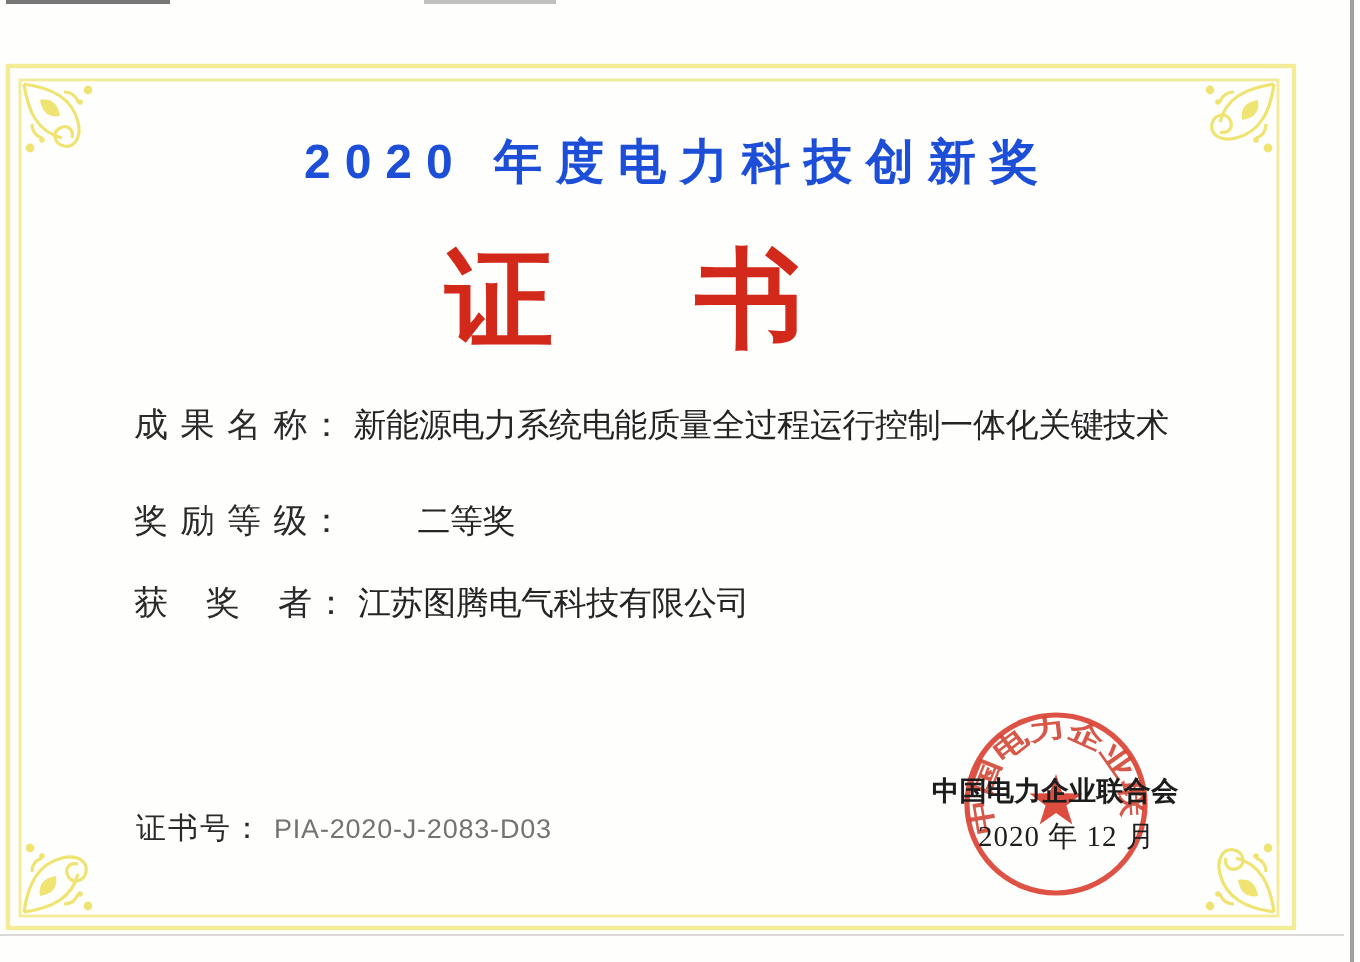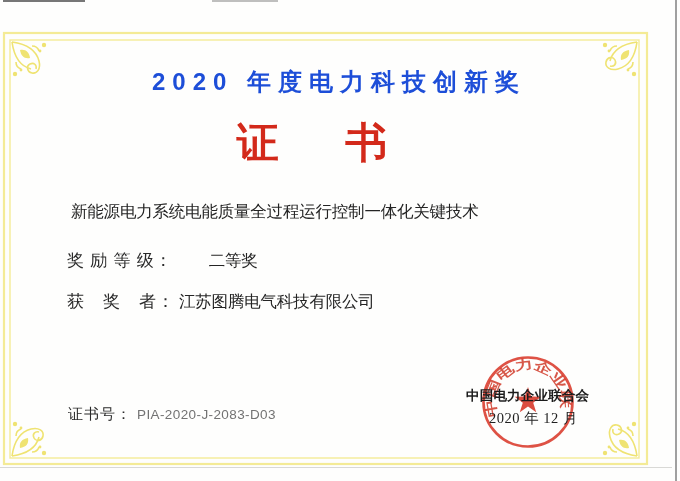--- a/index.html
+++ b/index.html
@@ -15,21 +15,21 @@
   .award-title{
     position:absolute;top:69px;left:0;right:2px;
     text-align:center;
     font-size:24px;font-weight:bold;color:#1d4ed8;
     letter-spacing:7px;line-height:1.05;
     font-family:"Liberation Sans", sans-serif;
   }
   .cert-word{
     position:absolute;top:121px;left:0;right:30px;
     text-align:center;
-    font-size:42px;font-weight:bold;color:#d3291a;
+    font-size:54px;font-weight:bold;color:#d3291a;
     letter-spacing:26px;line-height:1.05;
     font-family:"DejaVu Serif", serif;
   }
   .field-row{
     position:absolute;left:67px;
     display:flex;align-items:baseline;
     white-space:pre;
   }
   .field-label{
     font-family:"Liberation Serif", serif;
@@ -101,20 +101,21 @@
   <use href="#flourish" transform="translate(10,458) rotate(270)"></use>
 </svg>
 
 <div class="content">
 
   <div class="award-title">2020 年度电力科技创新奖</div>
 
   <div class="cert-word">证 书</div>
 
   <div class="field-row row-1">
+    <span class="field-label">成 果 名 称：</span>
     <span class="field-value">新能源电力系统电能质量全过程运行控制一体化关键技术</span>
   </div>
 
   <div class="field-row row-2">
     <span class="field-label">奖 励 等 级：</span>
     <span class="field-value">二等奖</span>
   </div>
 
   <div class="field-row row-3">
     <span class="field-label">获　奖　者：</span>

